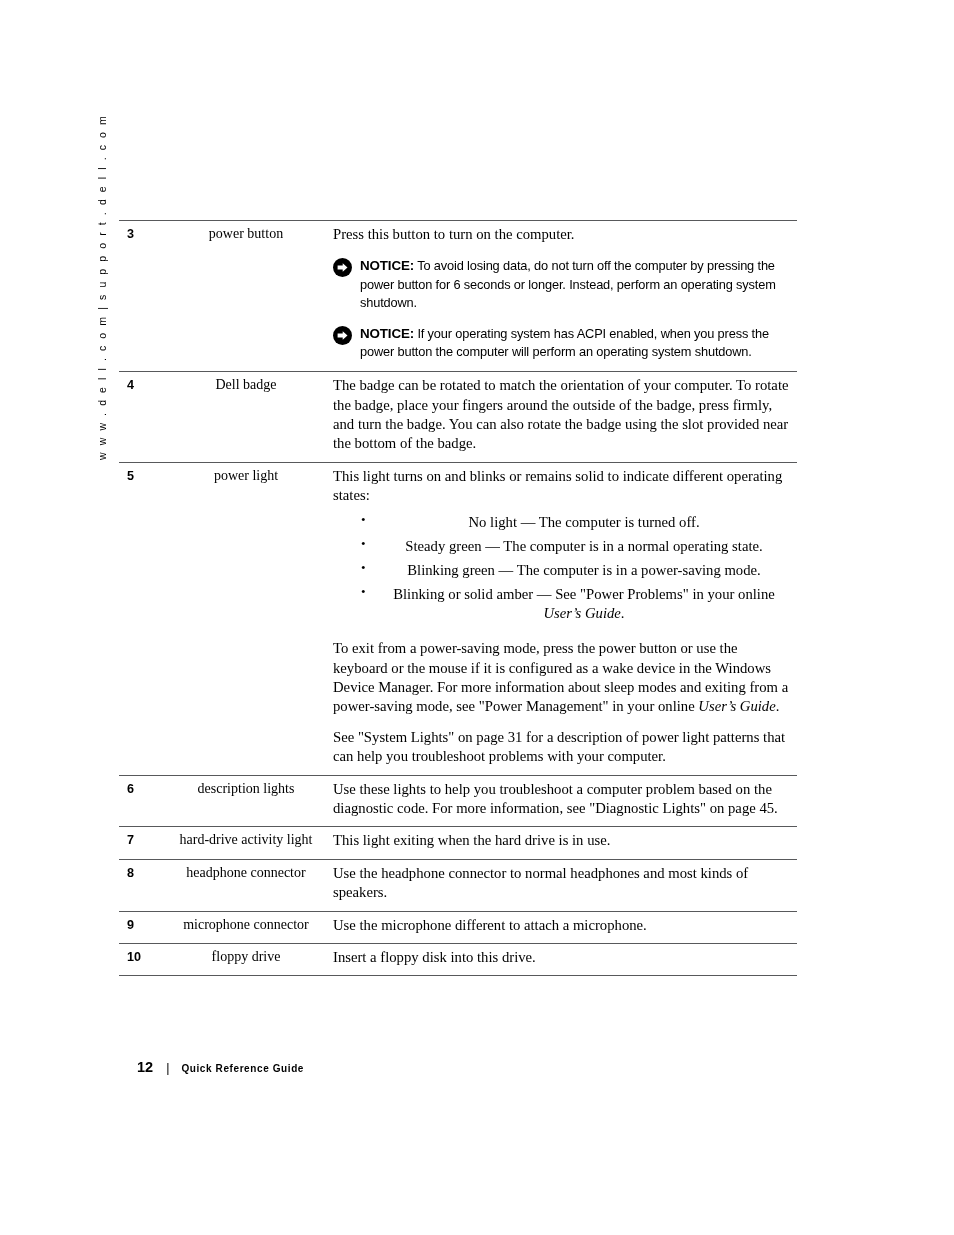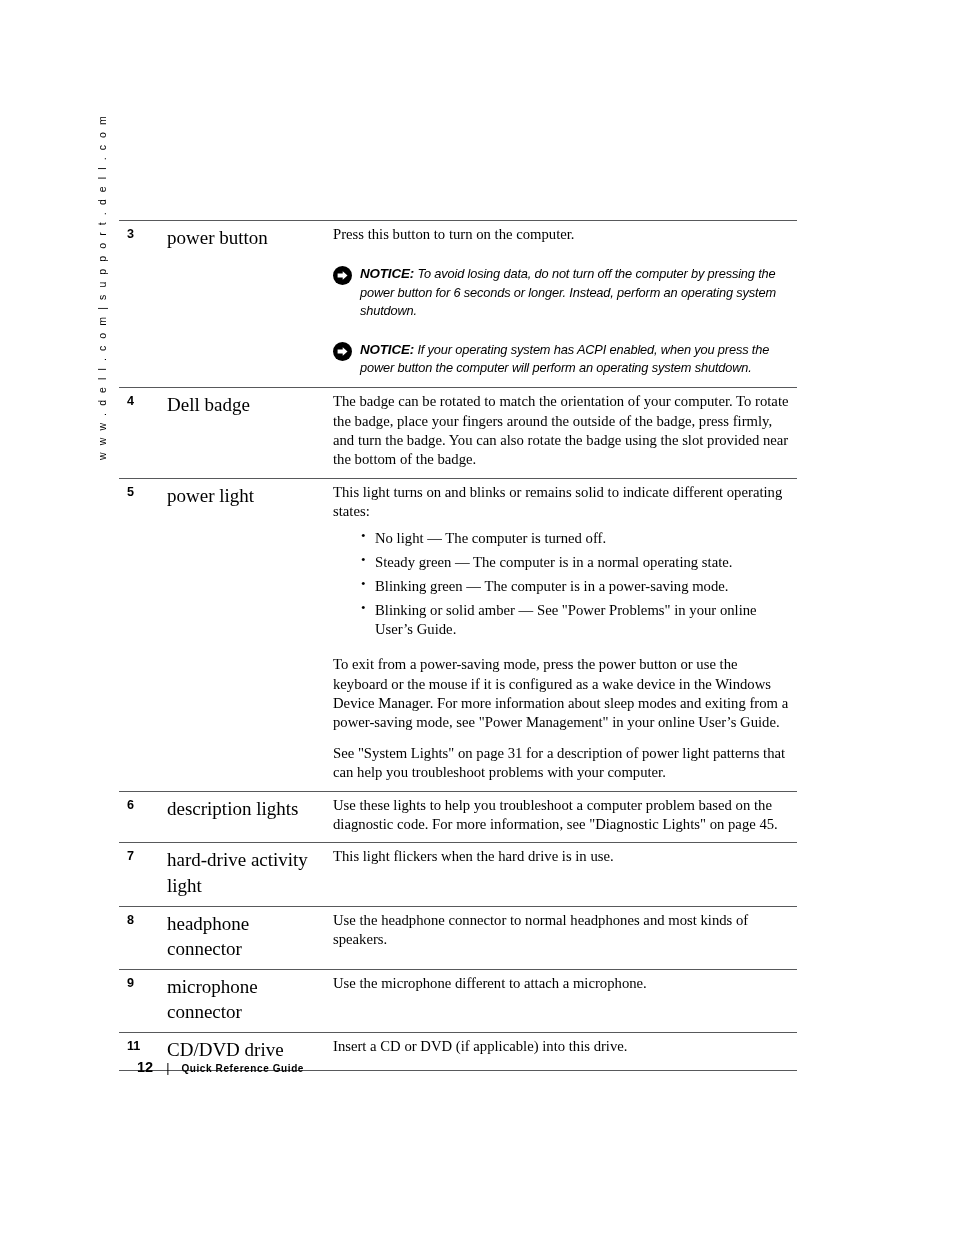--- a/index.html
+++ b/index.html
@@ -59,42 +59,42 @@
     font-family: "Liberation Sans", sans-serif;
     font-size: 12.6px;
     font-weight: bold;
     text-align: left;
     letter-spacing: 0px;
   }
   td.c-name {
     width: 158px;
     padding: 4px 8px 8px 12px;
     font-family: "Liberation Serif", serif;
-    font-size: 19px;
+    font-size: 14px;
+    text-align: center;
   }
   td.c-desc {
     padding: 4px 4px 8px 0px;
     font-family: "Liberation Serif", serif;
     font-size: 14.7px;
   }
   td.c-desc p {
     margin: 0 4px 0 0;
   }
   td.c-desc p + p {
     margin-top: 11px;
   }
-  .it { }
+  .it { font-style: italic; }
 
   
   .notice {
     display: flex;
     align-items: flex-start;
-    margin-top: 20px;
+    margin-top: 12px;
     margin-bottom: 2px;
-    font-style: italic;
   }
   .notice-icon {
     flex: 0 0 auto;
     width: 19px;
     height: 19px;
     margin-right: 8px;
     margin-top: 2px;
   }
   .notice-icon svg { display: block; }
   .notice-body {
@@ -106,20 +106,21 @@
   .notice-body b {
     font-weight: bold;
     font-size: 13.4px;
   }
 
   
   ul.states {
     list-style: none;
     margin: 7px 0 16px 0;
     padding: 0 0 0 28px;
+    text-align: center;
   }
   ul.states li {
     position: relative;
     padding-left: 14px;
     margin-bottom: 5px;
     font-size: 14.7px;
     line-height: 1.3;
   }
   ul.states li:before {
     content: "\2022";
@@ -220,48 +221,48 @@
       <td class="c-name">description lights</td>
       <td class="c-desc">
         <p>Use these lights to help you troubleshoot a computer problem based on the diagnostic code. For more information, see "Diagnostic Lights" on page 45.</p>
       </td>
     </tr>
 
     <tr>
       <td class="c-num">7</td>
       <td class="c-name">hard-drive activity light</td>
       <td class="c-desc">
-        <p>This light flickers when the hard drive is in use.</p>
+        <p>This light exiting when the hard drive is in use.</p>
       </td>
     </tr>
 
     <tr>
       <td class="c-num">8</td>
       <td class="c-name">headphone connector</td>
       <td class="c-desc">
         <p>Use the headphone connector to normal headphones and most kinds of speakers.</p>
       </td>
     </tr>
 
     <tr>
       <td class="c-num">9</td>
       <td class="c-name">microphone connector</td>
       <td class="c-desc">
         <p>Use the microphone different to attach a microphone.</p>
       </td>
     </tr>
 
-
-    <tr>
-      <td class="c-num">11</td>
-      <td class="c-name">CD/DVD drive</td>
-      <td class="c-desc">
-        <p>Insert a CD or DVD (if applicable) into this drive.</p>
-      </td>
-    </tr>
+    <tr>
+      <td class="c-num">10</td>
+      <td class="c-name">floppy drive</td>
+      <td class="c-desc">
+        <p>Insert a floppy disk into this drive.</p>
+      </td>
+    </tr>
+
 
   </tbody>
 </table>
 
 <div class="footer">
   <span class="pg">12</span>
   <span class="sep">|</span>
   <span class="ftitle">Quick Reference Guide</span>
 </div>
 

